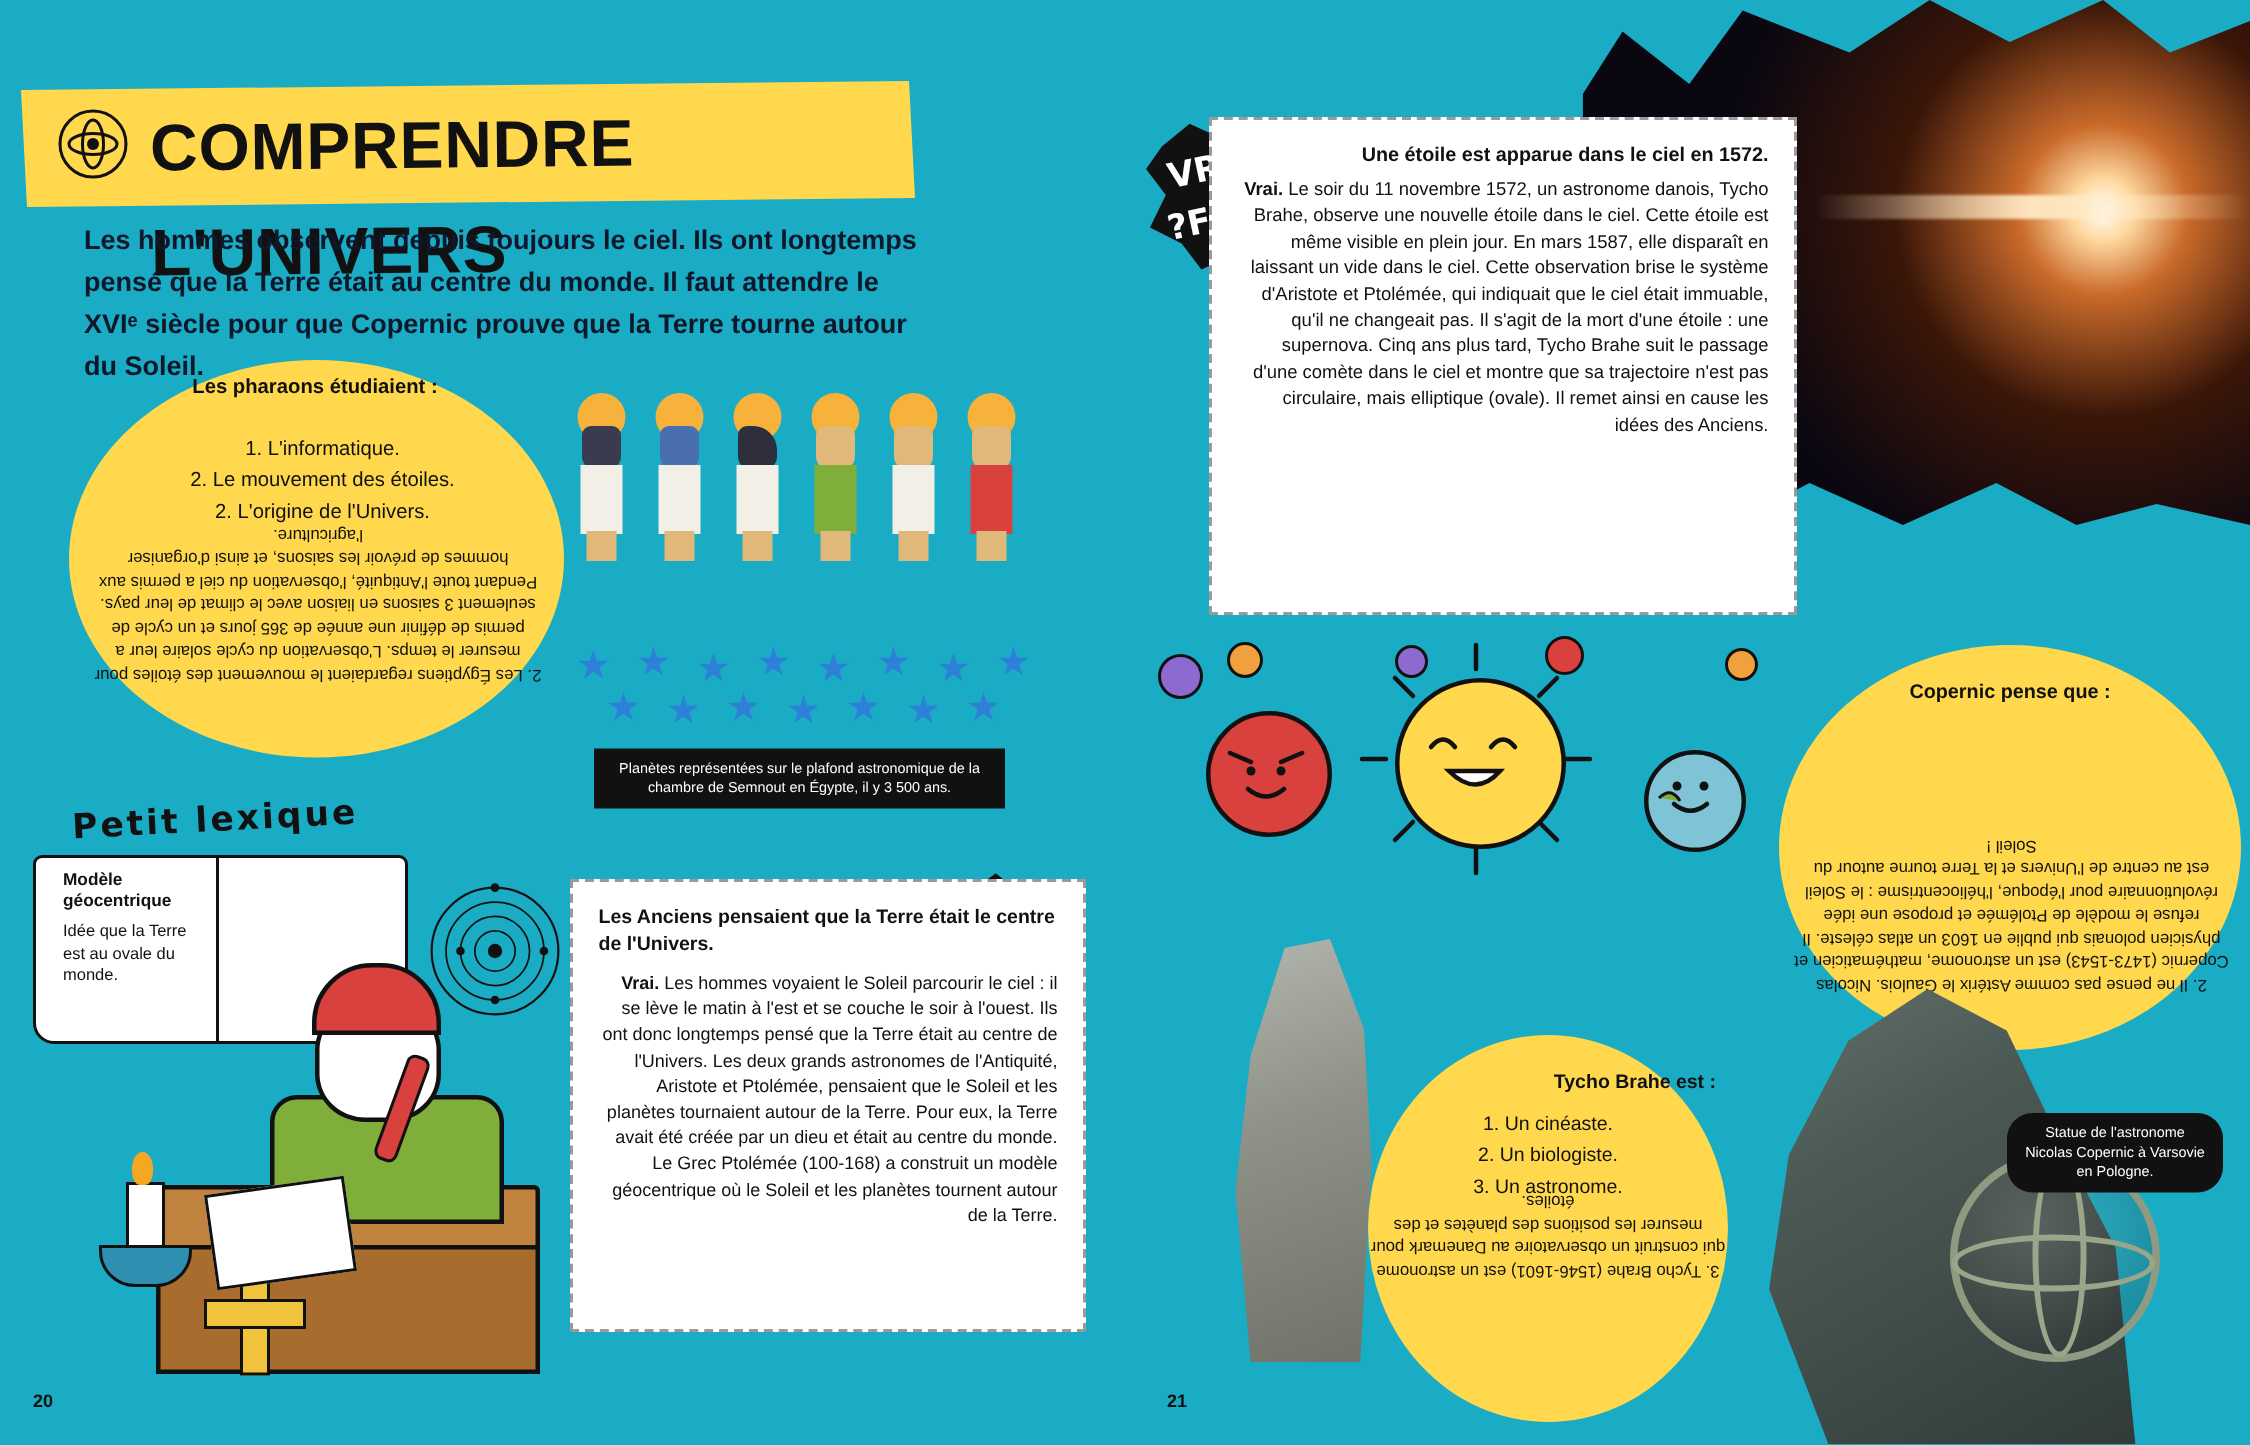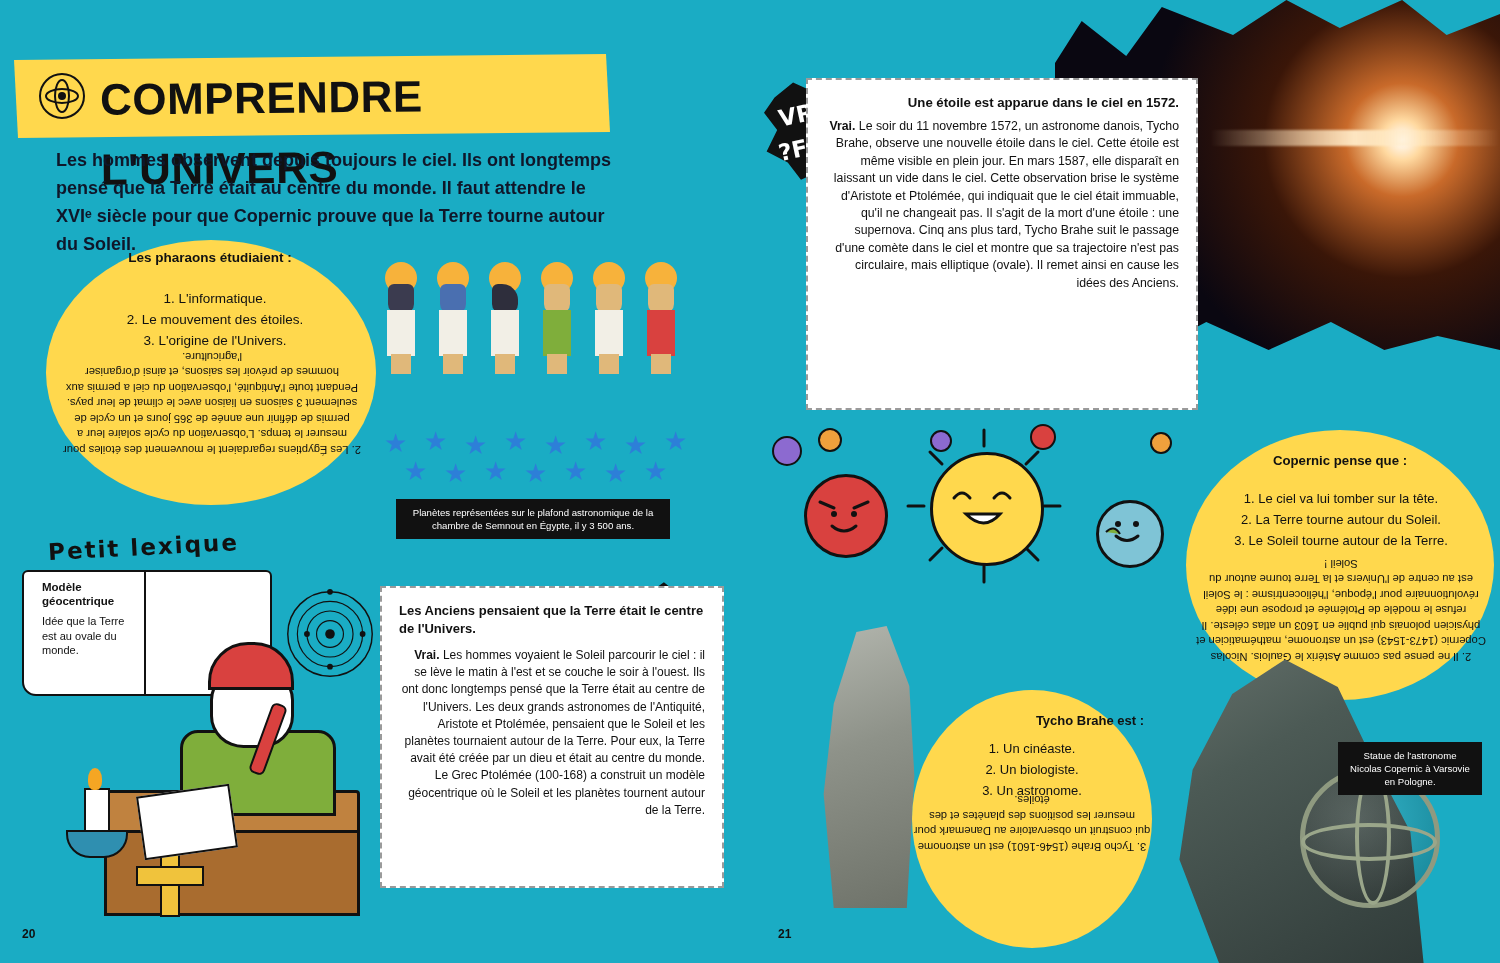--- a/index.html
+++ b/index.html
@@ -190,21 +190,21 @@
     position:absolute;left:1300px;top:768px;width:130px;height:130px;
     border:5px solid #8f9a80;border-radius:50%;
     background:radial-gradient(circle at 40% 35%, rgba(255,255,255,.12), rgba(0,0,0,.25));
   }
   .armillary:before{content:"";position:absolute;left:-4px;top:50px;width:128px;height:30px;border:4px solid #9aa68a;border-radius:50%;}
   .armillary:after{content:"";position:absolute;left:50px;top:-4px;width:28px;height:128px;border:4px solid #9aa68a;border-radius:50%;}
 
   .caption-dark2{
     position:absolute;left:1338px;top:742px;width:126px;
     background:#111;color:#fff;font-size:9.6px;line-height:13px;
-    padding:7px 9px;text-align:center;
+    padding:7px 9px;text-align:center;border-radius:17px;
   }
 </style>
 </head>
 <body>
 
 <div class="page">
 
   <div class="left-page">
 
     <div class="title-banner"></div>
@@ -216,21 +216,21 @@
     </svg>
     <div class="title-text">COMPRENDRE L'UNIVERS</div>
 
     <div class="intro">Les hommes observent depuis toujours le ciel. Ils ont longtemps pensé que la Terre était au centre du monde. Il faut attendre le XVIᵉ siècle pour que Copernic prouve que la Terre tourne autour du Soleil.</div>
 
     <div class="blob-pharaons"></div>
     <div class="pharaons-title">Les pharaons étudiaient :</div>
     <div class="pharaons-list">
       <div>1. L'informatique.</div>
       <div>2. Le mouvement des étoiles.</div>
-      <div>3. L'origine de l'Univers.</div>
+      <div>2. L'origine de l'Univers.</div>
     </div>
     <div class="pharaons-answer">
       <div class="answer-rot">2. Les Égyptiens regardaient le mouvement des étoiles pour mesurer le temps. L'observation du cycle solaire leur a permis de définir une année de 365 jours et un cycle de seulement 3 saisons en liaison avec le climat de leur pays. Pendant toute l'Antiquité, l'observation du ciel a permis aux hommes de prévoir les saisons, et ainsi d'organiser l'agriculture.</div>
     </div>
 
     <div class="egy-wrap">
       <div class="egy-fig" style="left:0px;top:10px;">
         <div class="egy-head"></div>
         <div class="egy-face"></div>
         <div class="egy-body" style="background:#f2efe6"></div>
@@ -394,25 +394,20 @@
     <path d="M2 20 q8 -8 14 2" fill="#7fae3b" stroke="#111" stroke-width="2"></path>
   </svg>
   <div class="mini-planet" style="left:772px;top:436px;width:26px;height:26px;background:#8c6ad0;"></div>
   <div class="mini-planet" style="left:818px;top:428px;width:20px;height:20px;background:#f0a03c;"></div>
   <div class="mini-planet" style="left:930px;top:430px;width:18px;height:18px;background:#8c6ad0;"></div>
   <div class="mini-planet" style="left:1030px;top:424px;width:22px;height:22px;background:#d9413f;"></div>
   <div class="mini-planet" style="left:1150px;top:432px;width:18px;height:18px;background:#f0a03c;"></div>
 
   <div class="blob-copernic"></div>
   <div class="cop-title">Copernic pense que :</div>
-  <div class="cop-list">
-    <div>1. Le ciel va lui tomber sur la tête.</div>
-    <div>2. La Terre tourne autour du Soleil.</div>
-    <div>3. Le Soleil tourne autour de la Terre.</div>
-  </div>
   <div class="cop-answer">
     <div class="answer-rot">2. Il ne pense pas comme Astérix le Gaulois. Nicolas Copernic (1473-1543) est un astronome, mathématicien et physicien polonais qui publie en 1603 un atlas céleste. Il refuse le modèle de Ptolémée et propose une idée révolutionnaire pour l'époque, l'héliocentrisme : le Soleil est au centre de l'Univers et la Terre tourne autour du Soleil !</div>
   </div>
 
   <div class="bust"></div>
   <div class="blob-tycho"></div>
   <div class="ty-title">Tycho Brahe est :</div>
   <div class="ty-list">
     <div>1. Un cinéaste.</div>
     <div>2. Un biologiste.</div>

